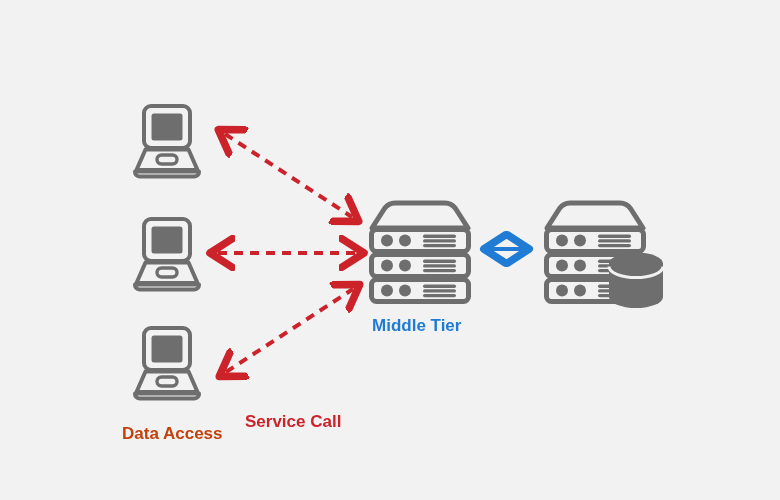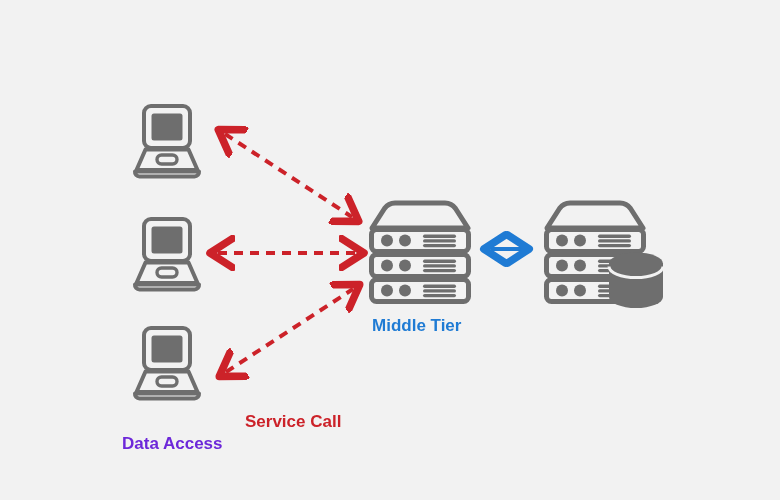--- a/index.html
+++ b/index.html
@@ -135,17 +135,17 @@
         <use href="#serverGlyph"></use>
         <g transform="translate(66,55)">
           <use href="#databaseGlyph"></use>
         </g>
       </g>
     </g>
   </svg>
 
   <div class="label-text" style="position:absolute; left:372px; top:316px; font-size:17px; color:#1f7bd4;">Middle Tier</div>
 
-  <div class="label-text" style="position:absolute; left:122px; top:434px; font-size:17px; color:#6d28d9;">Data Access</div>
+  <div class="label-text" style="position:absolute; left:122px; top:424px; font-size:17px; color:#c2410c;">Data Access</div>
 
   <div class="label-text" style="position:absolute; left:245px; top:412px; font-size:17px; color:#cc2229;">Service Call</div>
 
 </div>
 
 </body></html>

